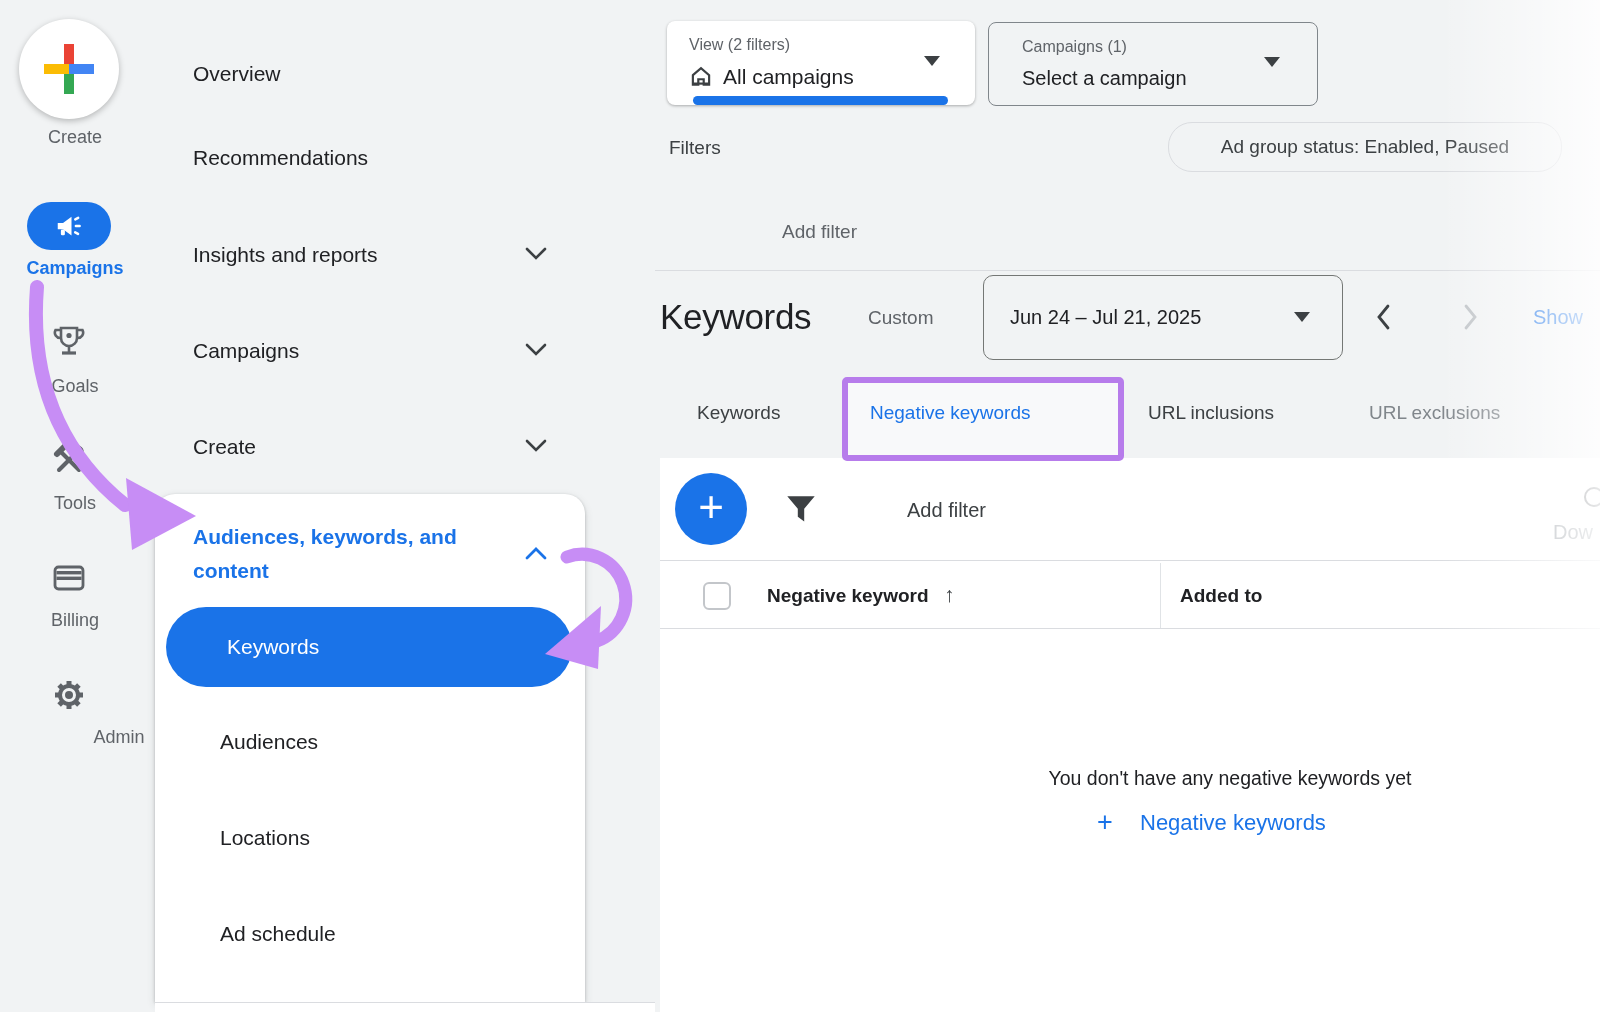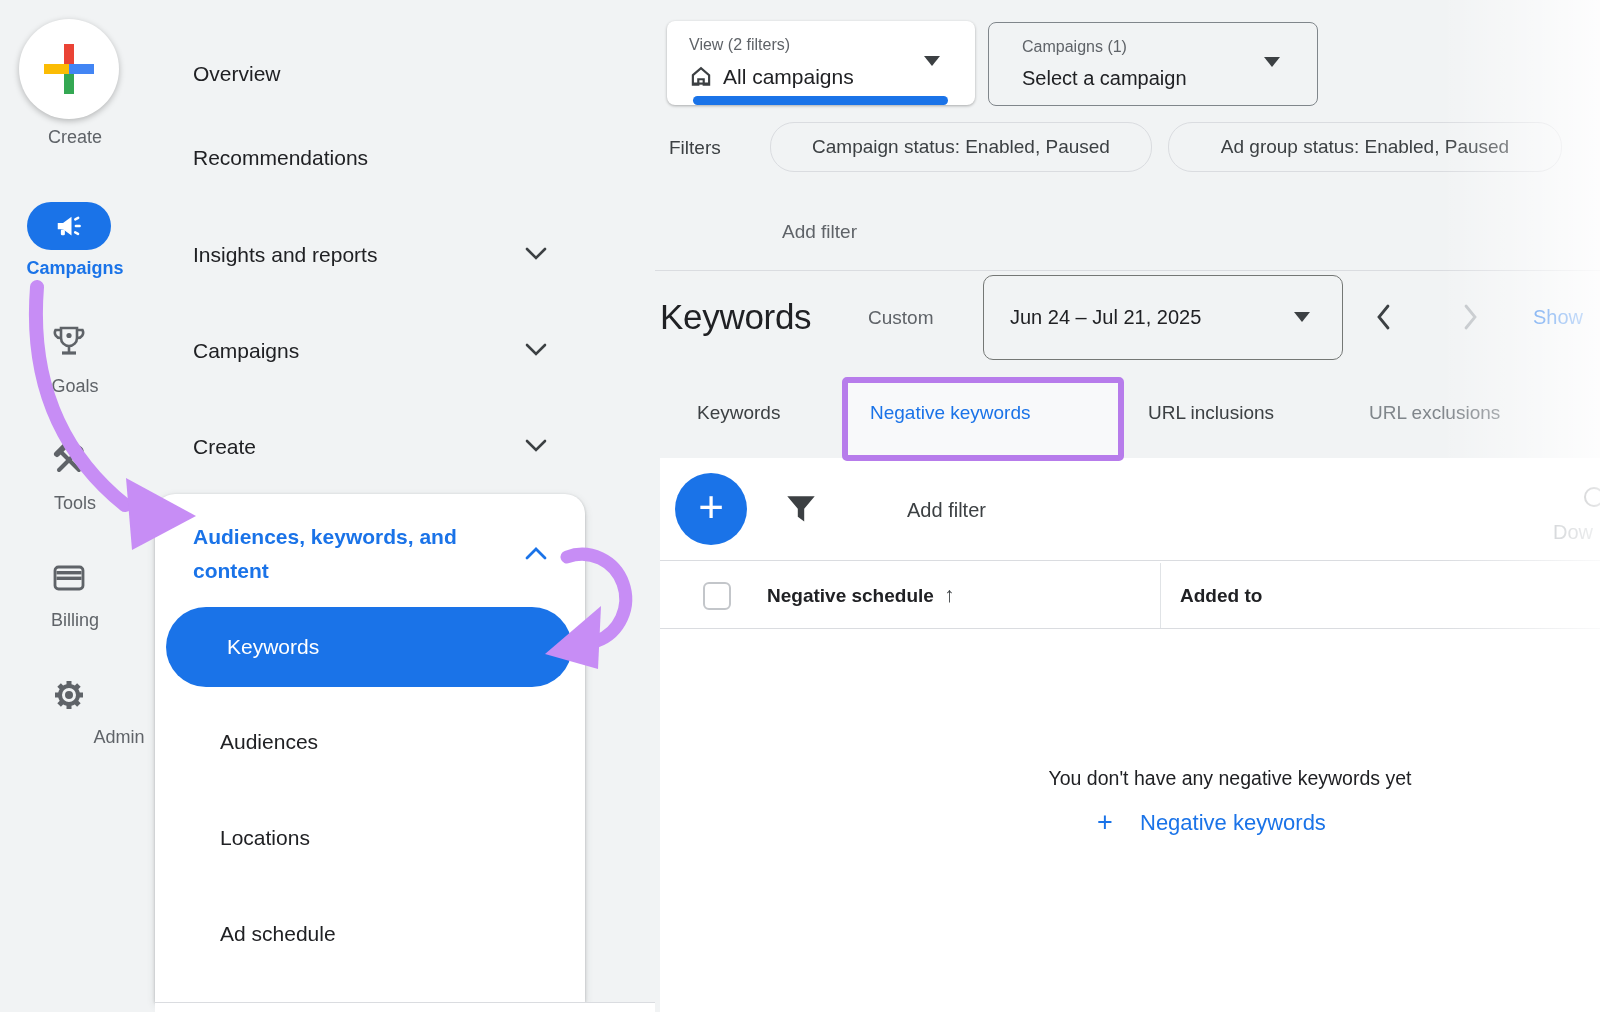--- a/index.html
+++ b/index.html
@@ -191,23 +191,20 @@
   <div class="abs vc dd-value" style="left:723px;top:77px;font-size:21px;">All campaigns</div>
   <div class="abs tri-down" style="left:924px;top:56px;border-top-color:#3c4043;"></div>
   <div class="abs view-blue-bar"></div>
 
   <div class="abs camp-dd"></div>
   <div class="abs small-gray" style="left:1022px;top:38px;">Campaigns (1)</div>
   <div class="abs vc dd-value" style="left:1022px;top:78px;font-weight:500;">Select a campaign</div>
   <div class="abs tri-down" style="left:1264px;top:57px;border-top-color:#3c4043;"></div>
 
   <div class="abs vc gray-link" style="left:669px;top:148px;color:#3c4043;">Filters</div>
-  <div class="abs pill" style="left:770px;top:122px;width:380px;">
-      <span>Campaign status: Enabled, Paused</span>
-    </div>
   <div class="abs pill" style="left:1168px;top:122px;width:392px;">
       <span>Ad group status: Enabled, Paused</span>
     </div>
   <div class="abs vc gray-link" style="left:782px;top:232px;">Add filter</div>
   <div class="abs hdiv" style="left:655px;top:270px;width:945px;"></div>
 
   <div class="abs vc page-title" style="left:660px;top:317px;">Keywords</div>
   <div class="abs vc gray-link" style="left:868px;top:318px;">Custom</div>
   <div class="abs date-box"></div>
   <div class="abs vc date-text" style="left:1010px;top:317px;">Jun 24 – Jul 21, 2025</div>
@@ -233,21 +230,21 @@
   </div>
   <svg class="abs" style="left:785px;top:494px;z-index:2;" width="32" height="32" viewBox="0 0 28 28">
     <path d="M2 2h24l-9.2 11v11l-5.6-4v-7z" fill="#3c4043"></path>
   </svg>
   <div class="abs vc tb-text" style="left:907px;top:510px;">Add filter</div>
   <div class="abs part-icon"></div>
   <div class="abs vc dow-text" style="left:1553px;top:532px;">Dow</div>
 
   <div class="abs hdiv" style="left:660px;top:560px;width:940px;z-index:2;"></div>
   <div class="abs checkbox"></div>
-  <div class="abs vc col-head" style="left:767px;top:596px;">Negative schedule</div>
+  <div class="abs vc col-head" style="left:767px;top:596px;">Negative keyword</div>
   <div class="abs vc col-head" style="left:944px;top:595px;font-weight:400;font-size:21px;color:#3c4043;">↑</div>
   <div class="abs vdiv" style="left:1160px;top:563px;height:65px;"></div>
   <div class="abs vc col-head" style="left:1180px;top:596px;">Added to</div>
   <div class="abs hdiv" style="left:660px;top:628px;width:940px;z-index:2;"></div>
 
   <div class="abs vhc empty-msg" style="left:1230px;top:778px;">You don't have any negative keywords yet</div>
   <div class="abs vc empty-action" style="left:1097px;top:822px;font-size:27px;font-weight:400;">+</div>
   <div class="abs vc empty-action" style="left:1140px;top:823px;">Negative keywords</div>
 
   <div class="abs fade-right"></div>

